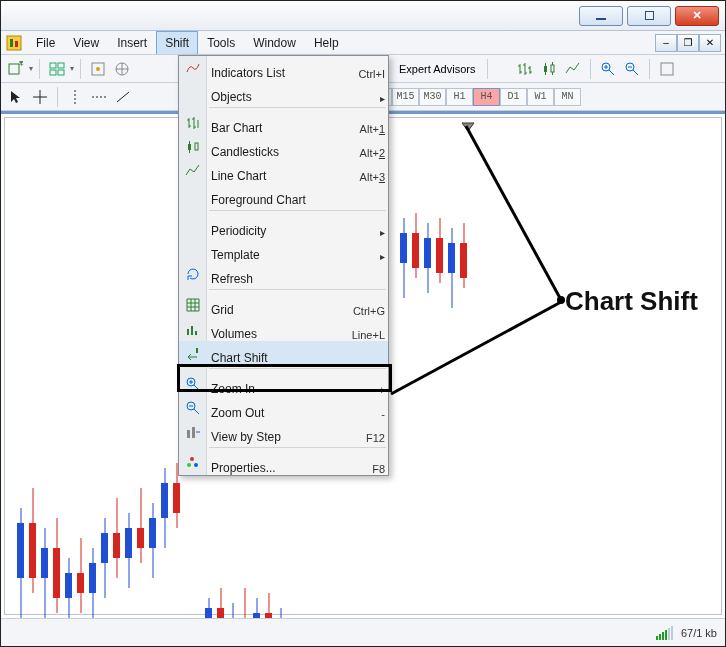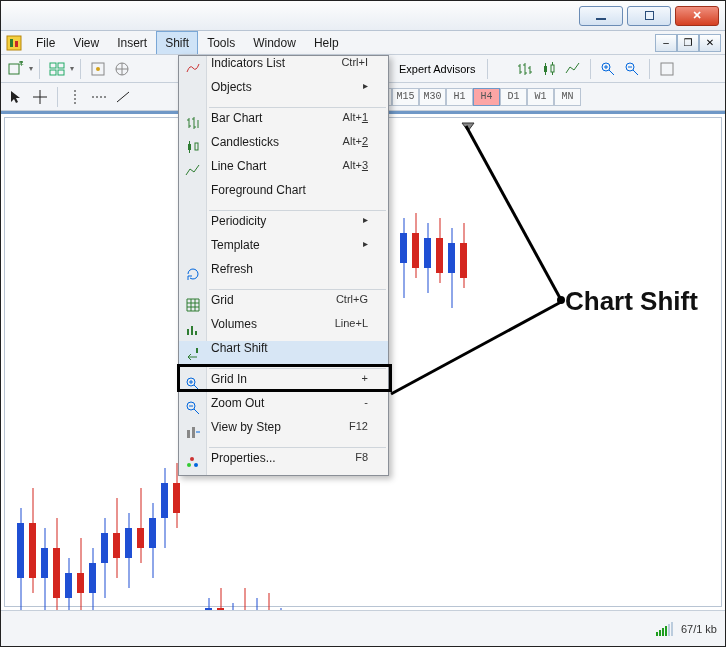--- a/index.html
+++ b/index.html
@@ -60,40 +60,40 @@
 .tb-text { padding:0 6px; display:flex; align-items:center; gap:4px;}
 .tf-btn { min-width:27px; height:18px; border:1px solid #b8c4d3; background:#f7f9fb; font-size:10px; display:flex; align-items:center; justify-content:center; padding:0 3px; color:#555;font-family:Liberation Mono, monospace;}
 .tf-btn.sel { background:#fca5a5; border-color:#6f98c7;}
 
 
 .client { flex:1; position:relative; background:#fff; overflow:hidden; border-top:3px solid #6f98c7;}
 .inner-border { position:absolute; inset:3px 3px 3px 3px; border:1px solid #b8c4d3;}
 .chart { position:absolute; inset:4px; }
 
 
-.statusbar { height:36px; border-top:1px solid #c6cfda; background:#f3f5f8; display:flex; align-items:center; font-size:11px; padding:13px 8px; color:#333;}
+.statusbar { height:28px; border-top:1px solid #c6cfda; background:#f3f5f8; display:flex; align-items:center; font-size:11px; padding:13px 8px; color:#333;}
 .status-right { margin-left:auto; display:flex; align-items:center; gap:8px;}
 .conn-bars { display:flex; align-items:flex-end; gap:1px; height:14px;}
 .conn-bars div { width:2px; background:#1e9e1e;}
 .conn-bars div:nth-child(1){height:4px}
 .conn-bars div:nth-child(2){height:6px}
 .conn-bars div:nth-child(3){height:8px}
 .conn-bars div:nth-child(4){height:10px}
 .conn-bars div:nth-child(5){height:12px;background:#bcd}
 .conn-bars div:nth-child(6){height:14px;background:#bcd}
 
 
 .dropdown {
   position:absolute; left:177px; top:54px; width:211px;
   background:#f4f4f4; border:1px solid #8a8f97;
   box-shadow: 3px 3px 6px rgba(0,0,0,0.25);
   font-size:12px; z-index:50;
 }
 .dropdown .gutter { position:absolute; left:0; top:0; bottom:0; width:28px; background:#e9ecef; border-right:1px solid #d4d9de;}
-.dd-row { position:relative; height:24px; display:flex; align-items:flex-start; padding-left:32px; padding-right:20px; color:#1a1a1a;}
+.dd-row { position:relative; height:24px; display:flex; align-items:flex-end; padding-left:32px; padding-right:3px; color:#1a1a1a;}
 .dd-row .ico { position:absolute; left:4px; top:2px; width:20px; height:20px; display:flex; align-items:center; justify-content:center;}
 .dd-row .shortcut { margin-left:auto; color:#333; font-size:11px;}
 .dd-row .arrow { margin-left:auto; font-size:10px; color:#333;}
 .dd-sep { height:1px; margin:3px 2px 3px 30px; background:#cfd5db;}
 .dd-row.hover { background:#d7e6f5;}
 .dd-highlight { position:absolute; border:3px solid #000; pointer-events:none; z-index:60;}
 
 
 .candle { position:absolute; }
 .candle .wick { position:absolute; left:50%; width:1px; transform:translateX(-0.5px);}
@@ -489,21 +489,21 @@
         <span>Chart Shift</span>
       </div>
       <div class="dd-sep"></div>
       <div class="dd-row">
         <span class="ico">
           <svg class="ico16" viewBox="0 0 16 16">
             <circle cx="6" cy="6" r="4" fill="none" stroke="#06d"></circle>
             <path d="M9 9l5 5M4 6h4M6 4v4" stroke="#06d"></path>
           </svg>
         </span>
-        <span>Grid In</span>
+        <span>Zoom In</span>
         <span class="shortcut">+</span>
       </div>
       <div class="dd-row">
         <span class="ico">
           <svg class="ico16" viewBox="0 0 16 16">
             <circle cx="6" cy="6" r="4" fill="none" stroke="#06d"></circle>
             <path d="M9 9l5 5M4 6h4" stroke="#06d"></path>
           </svg>
         </span>
         <span>Zoom Out</span>

